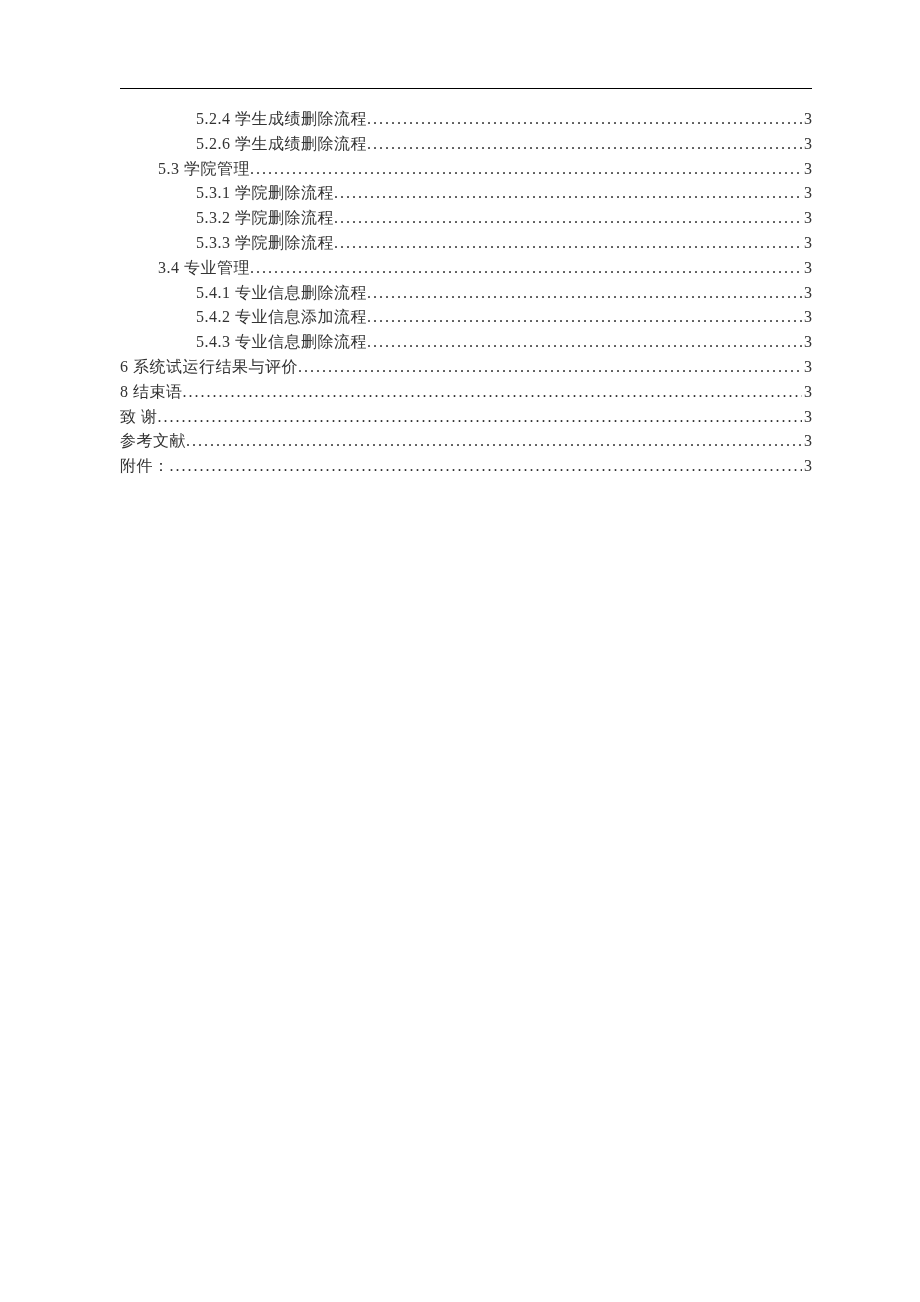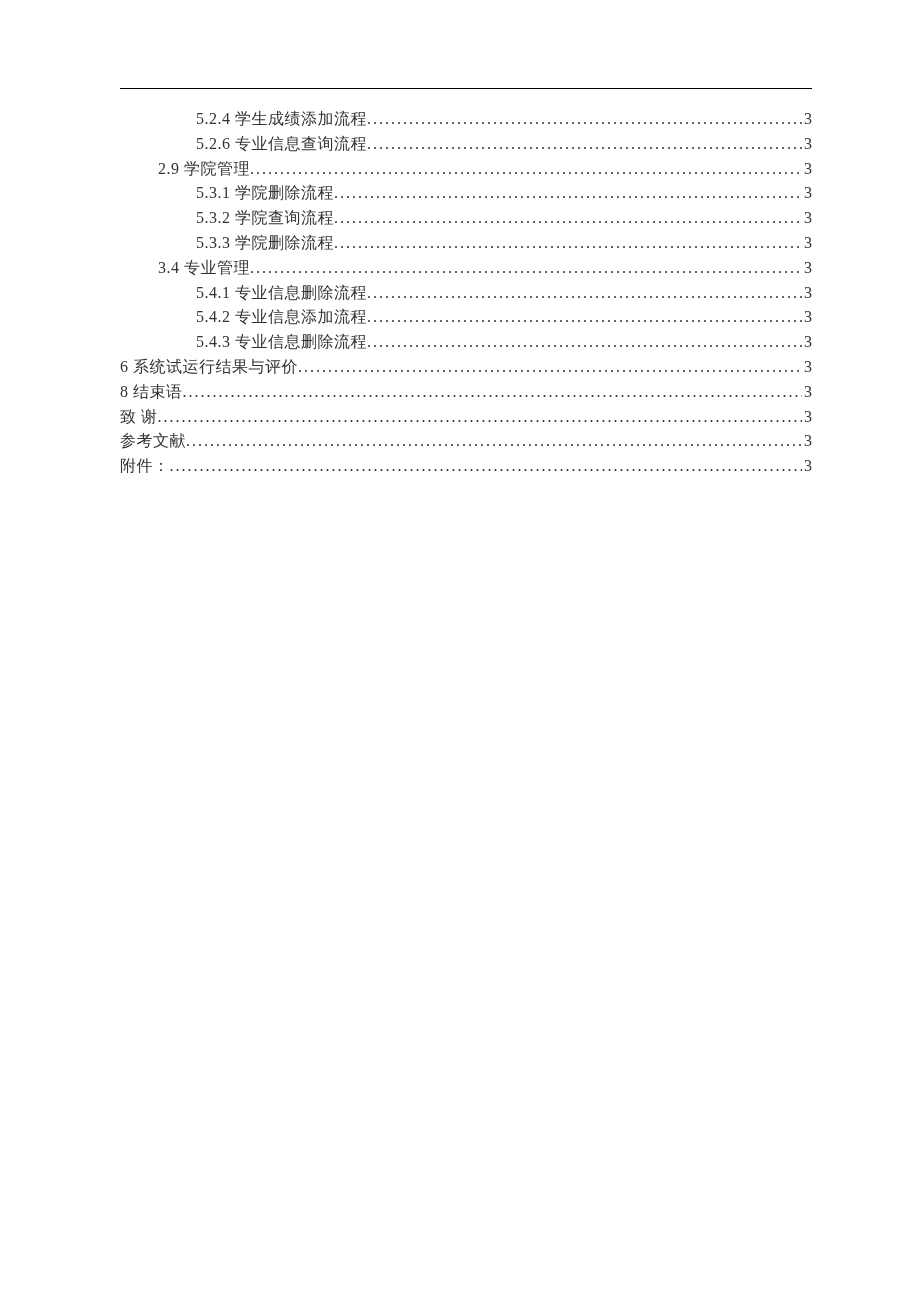--- a/index.html
+++ b/index.html
@@ -50,41 +50,41 @@
       padding-left: 2px;
     }
   </style>
 </head>
 <body>
 
 <div class="page">
   <div class="top-rule"></div>
   <div class="toc" id="toc">
       <div class="toc-row indent-2">
-        <span class="label">5.2.4 学生成绩添加流程</span>
+        <span class="label">5.2.4 学生成绩删除流程</span>
         <span class="leader"></span>
         <span class="pageno">3</span>
       </div>
       <div class="toc-row indent-2">
-        <span class="label">5.2.6 专业信息查询流程</span>
+        <span class="label">5.2.6 学生成绩删除流程</span>
         <span class="leader"></span>
         <span class="pageno">3</span>
       </div>
       <div class="toc-row indent-1">
-        <span class="label">2.9 学院管理</span>
+        <span class="label">5.3 学院管理</span>
         <span class="leader"></span>
         <span class="pageno">3</span>
       </div>
       <div class="toc-row indent-2">
         <span class="label">5.3.1 学院删除流程</span>
         <span class="leader"></span>
         <span class="pageno">3</span>
       </div>
       <div class="toc-row indent-2">
-        <span class="label">5.3.2 学院查询流程</span>
+        <span class="label">5.3.2 学院删除流程</span>
         <span class="leader"></span>
         <span class="pageno">3</span>
       </div>
       <div class="toc-row indent-2">
         <span class="label">5.3.3 学院删除流程</span>
         <span class="leader"></span>
         <span class="pageno">3</span>
       </div>
       <div class="toc-row indent-1">
         <span class="label">3.4 专业管理</span>

